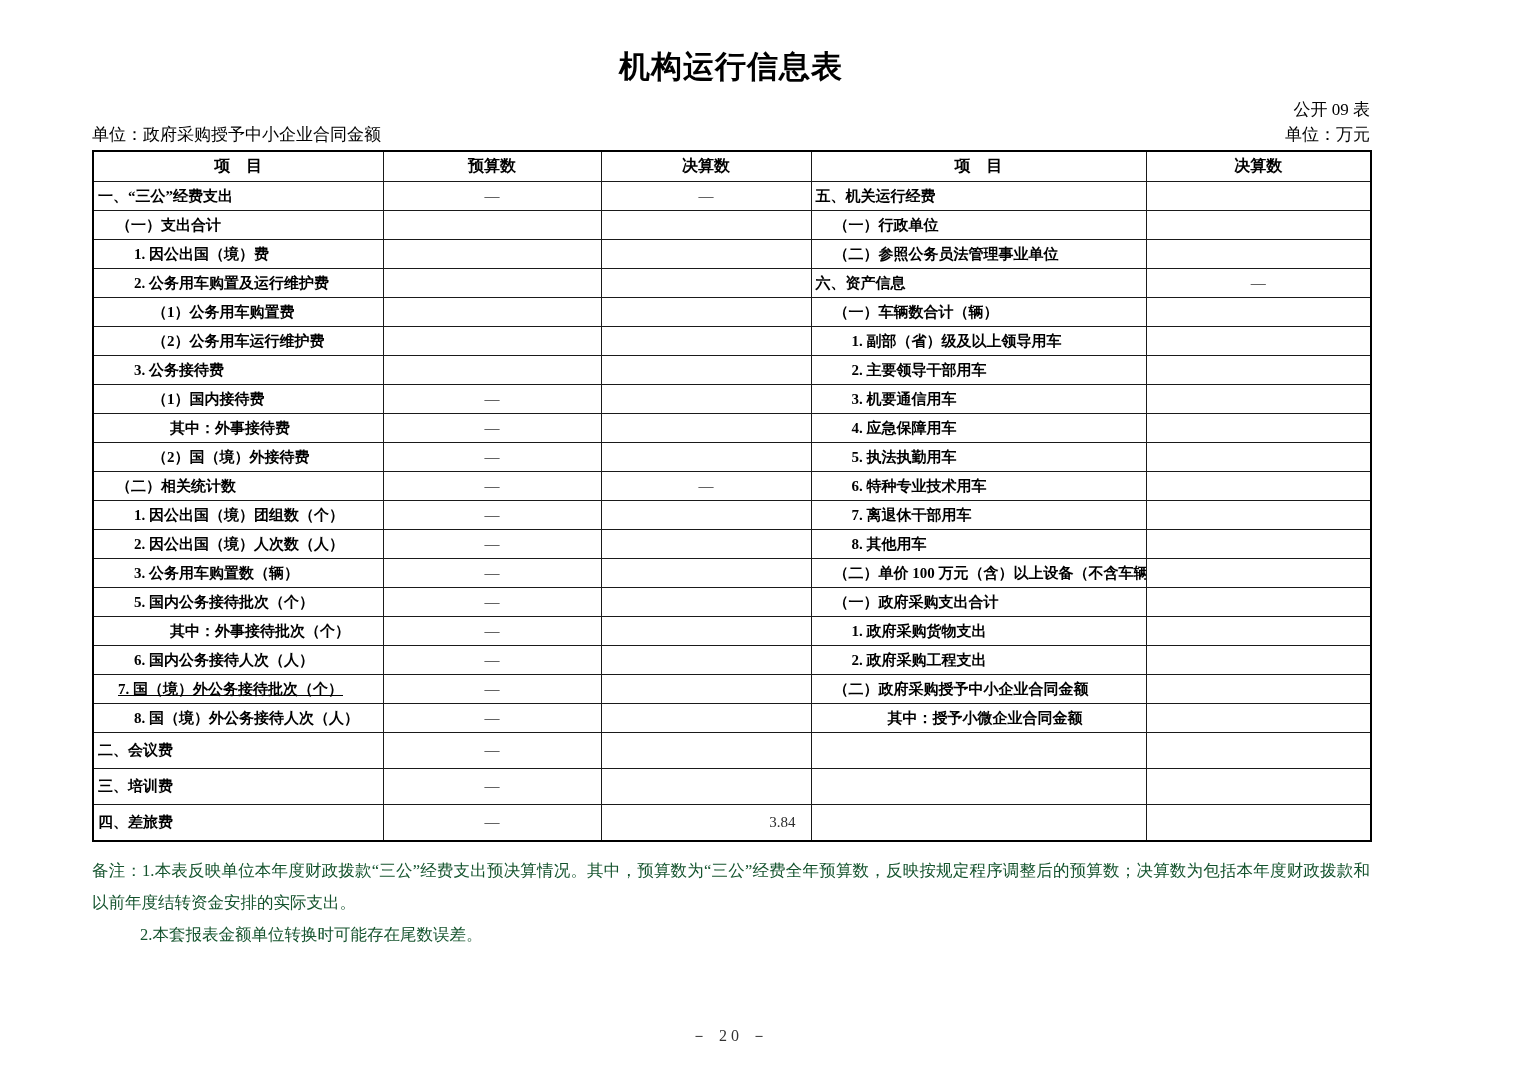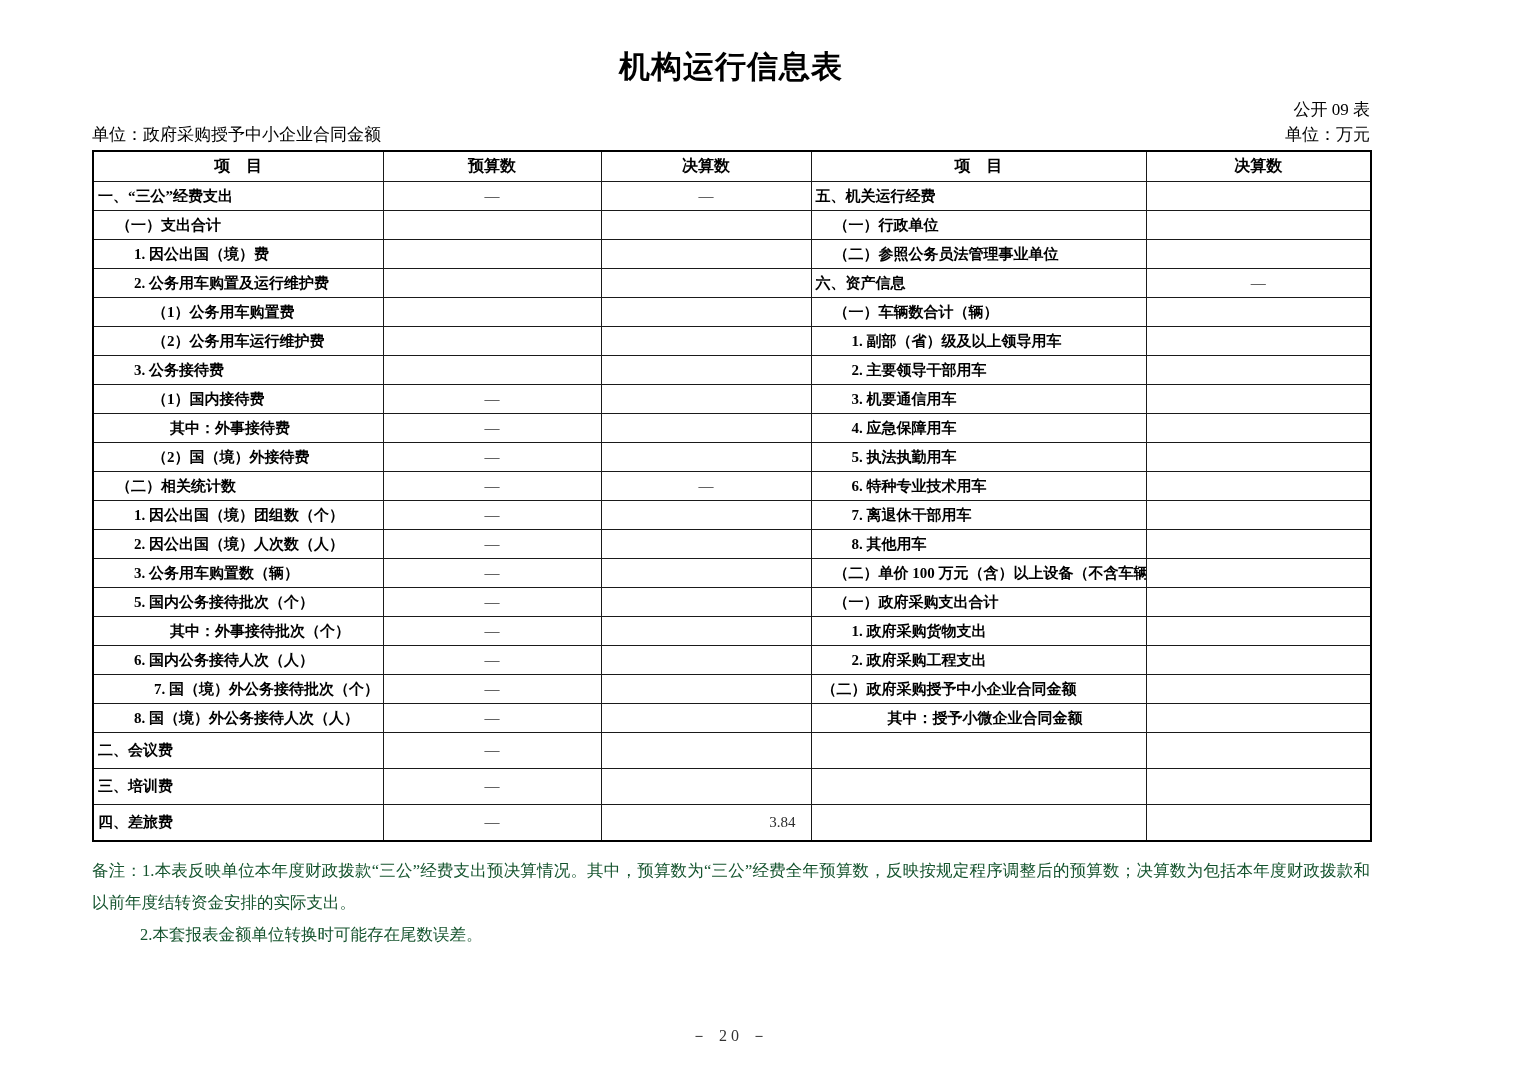--- a/index.html
+++ b/index.html
@@ -229,24 +229,24 @@
             <td class="val"></td>
           </tr>
           <tr>
             <td class="item" style="padding-left: 40px;">6. 国内公务接待人次（人）</td>
             <td class="val">—</td>
             <td class="val"></td>
             <td class="item" style="padding-left: 40px; margin-top: 16px;">2. 政府采购工程支出</td>
             <td class="val"></td>
           </tr>
           <tr>
-            <td class="item" style="padding-left: 60px;">7. 国（境）外公务接待批次（个）</td>
-            <td class="val">—</td>
-            <td class="val"></td>
-            <td class="item" style="padding-left: 10px;">（二）政府采购授予中小企业合同金额</td>
+            <td class="item" style="padding-left: 24px; text-decoration: underline;">7. 国（境）外公务接待批次（个）</td>
+            <td class="val">—</td>
+            <td class="val"></td>
+            <td class="item" style="padding-left: 22px;">（二）政府采购授予中小企业合同金额</td>
             <td class="val"></td>
           </tr>
           <tr>
             <td class="item" style="padding-left: 40px;">8. 国（境）外公务接待人次（人）</td>
             <td class="val">—</td>
             <td class="val"></td>
             <td class="item" style="padding-left: 76px;">其中：授予小微企业合同金额</td>
             <td class="val"></td>
           </tr>
           <tr class="tall">

